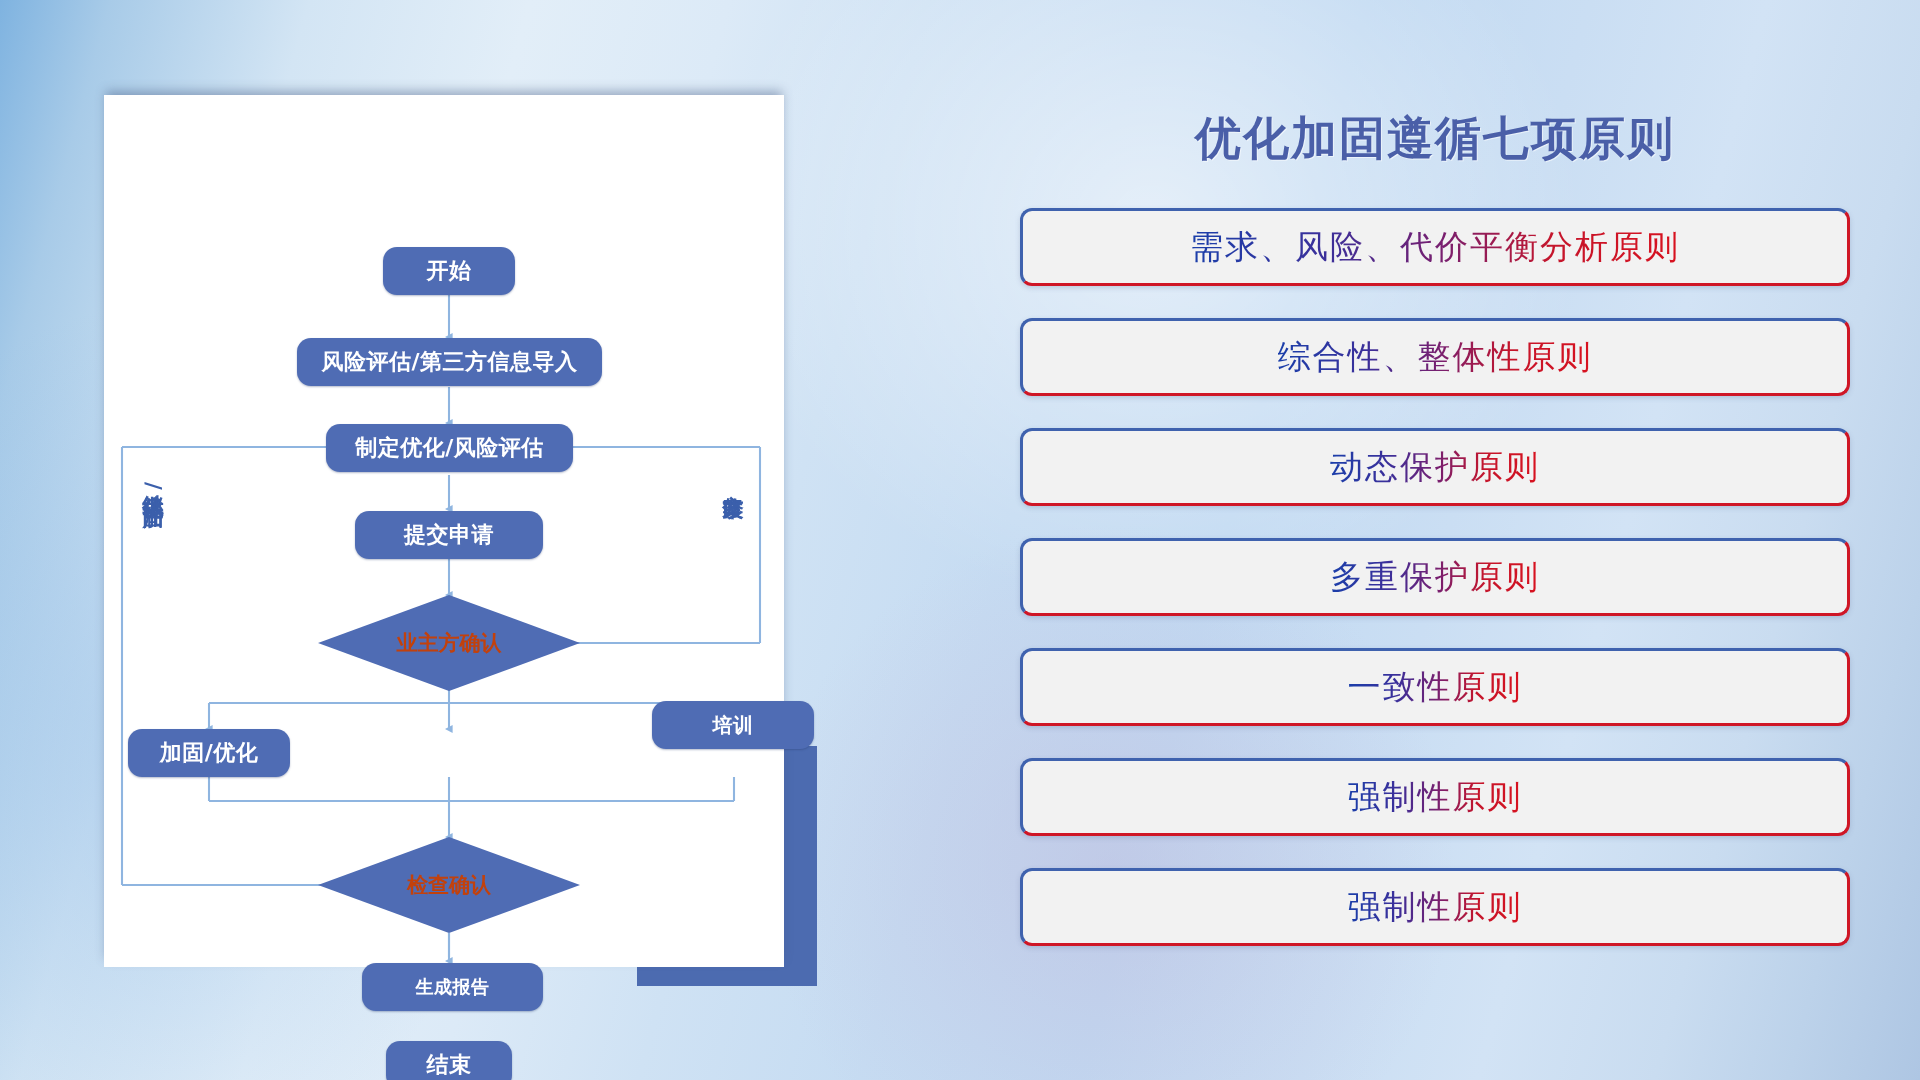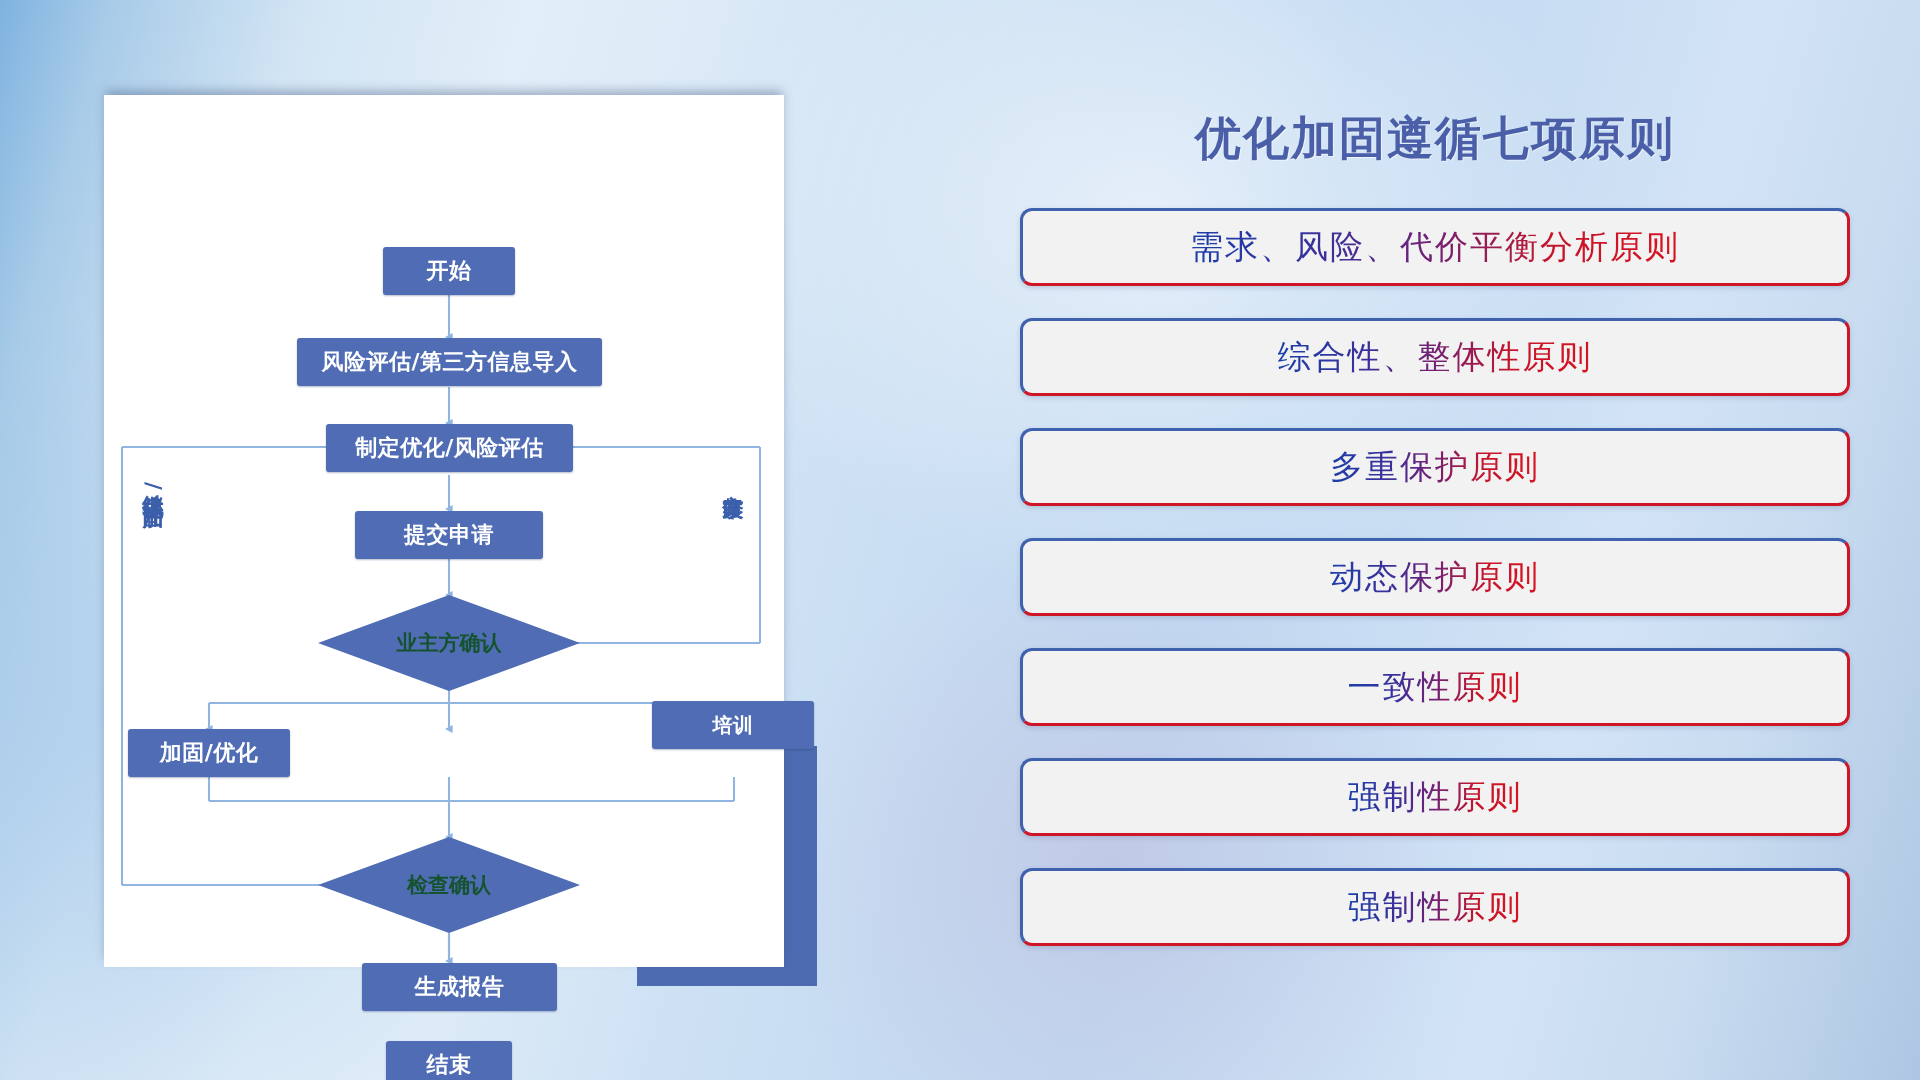--- a/index.html
+++ b/index.html
@@ -48,33 +48,33 @@
   #flow-card{
     position:absolute; left:104px; top:95px; width:680px; height:872px;
     background:#ffffff;
     box-shadow:0 -6px 10px -2px rgba(70,90,130,.45);
   }
   #flow-canvas{ position:absolute; inset:0; }
   .node{
     position:absolute;
     background:#4f6cb4;
     color:#ffffff;
-    border-radius:3px;
+    border-radius:14px;
     display:flex; align-items:center; justify-content:center;
     font-weight:700;
     letter-spacing:.5px;
     white-space:nowrap;
     box-shadow:0 1px 2px rgba(40,60,110,.35);
   }
   .diamond-wrap{ position:absolute; }
   .diamond-wrap svg{ display:block; }
   .diamond-label{
     position:absolute; inset:0;
     display:flex; align-items:center; justify-content:center;
-    color:#14532d; font-weight:700; white-space:nowrap;
+    color:#c2410c; font-weight:700; white-space:nowrap;
     pointer-events:none;
   }
   .vlabel{
     position:absolute;
     writing-mode:vertical-rl;
     color:#3b5fab;
     font-weight:700;
     letter-spacing:1px;
     line-height:1.05;
   }
@@ -214,21 +214,21 @@
 
   <div class="diamond-wrap" style="left:214px;top:742px;width:262px;height:96px;">
     <svg width="262" height="96" viewBox="0 0 262 96">
       <polygon points="131,0 262,48 131,96 0,48" fill="#4f6cb4"></polygon>
     </svg>
     <div class="diamond-label" style="font-size:21px;text-align:right;">
       <span>检查确认</span>
     </div>
   </div>
 
-  <div class="node" style="left:258px;top:868px;width:195px;height:48px;font-size:22px;">
+  <div class="node" style="left:258px;top:868px;width:181px;height:48px;font-size:18px;">
     <span>生成报告</span>
   </div>
 
   <div class="node" style="left:282px;top:946px;width:126px;height:48px;font-size:22px;">
     <span>结束</span>
   </div>
 
   <div class="vlabel" style="left:38px;top:383px;font-size:21px;">
     <span>继续优化/加固</span>
   </div>
@@ -247,28 +247,28 @@
 
     <div class="principle-card">
       <span class="principle-text">需求、风险、代价平衡分析原则</span>
     </div>
 
     <div class="principle-card">
       <span class="principle-text">综合性、整体性原则</span>
     </div>
 
     <div class="principle-card">
+      <span class="principle-text">动态保护原则</span>
+    </div>
+
+    <div class="principle-card">
       <span class="principle-text">多重保护原则</span>
     </div>
 
     <div class="principle-card">
-      <span class="principle-text">动态保护原则</span>
-    </div>
-
-    <div class="principle-card">
       <span class="principle-text">一致性原则</span>
     </div>
 
     <div class="principle-card">
       <span class="principle-text">强制性原则</span>
     </div>
 
     <div class="principle-card">
       <span class="principle-text">强制性原则</span>
     </div>

